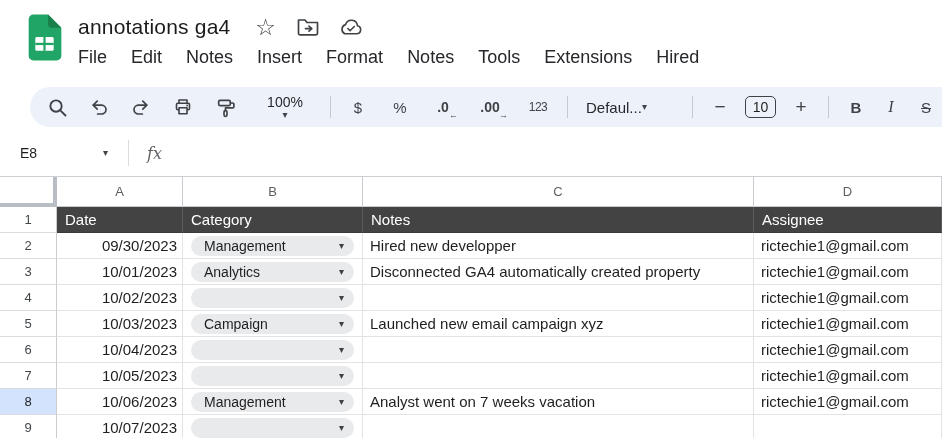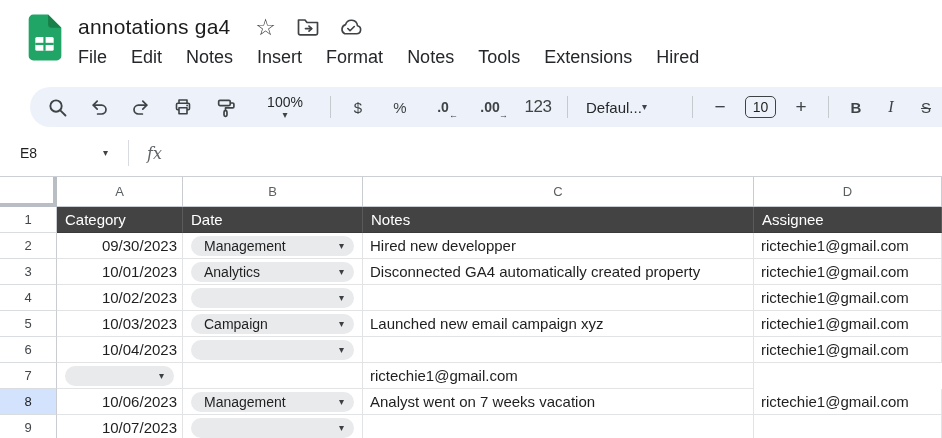--- a/index.html
+++ b/index.html
@@ -29,21 +29,21 @@
   .tbtn { background:none; border:none; display:flex; align-items:center; justify-content:center;
           width:26px; height:28px; color:#3f4346; font-family:inherit; font-size:15px; }
   .tbtn svg { display:block; }
   .tdiv { width:1px; height:22px; background:#c6cacf; margin:0 -2px; }
   .zoom-ctl { width:62px; display:flex; align-items:center; justify-content:space-between;
               font-size:14px; color:#26282b; padding:0 2px; background:none; border:none; font-family:inherit;flex-direction:column; }
   .caret { font-size:10px; color:#3f4346; line-height:1; }
   .dec { position:relative; width:28px; }
   .dec-main { font-size:14px; font-weight:bold; color:#3f4346; }
   .dec-arrow { position:absolute; bottom:1px; right:-1px; font-size:9px; color:#3f4346; }
-  .lbl-123 { font-size:17px; letter-spacing:-.5px; color:#3f4346; width:30px; }
+  .lbl-123 { font-size:12px; letter-spacing:-.5px; color:#3f4346; width:30px; }
   .font-ctl { width:96px; display:flex; align-items:center; justify-content:flex-start;
               font-size:15px; color:#26282b; background:none; border:none; font-family:inherit; padding:0 4px; }
   .minusplus { font-size:19px; color:#3f4346; }
   .size-box { width:31px; height:22px; border:1.5px solid #3f4346; border-radius:5px;
               display:flex; align-items:center; justify-content:center; font-size:14px;
               color:#1f1f1f; background:none; font-family:inherit; margin:0 -4px; }
   .fmt-group { display:flex; align-items:center; column-gap:9px; }
   .b-bold { font-weight:700; font-size:15px; }
   .b-italic { font-style:italic; font-size:16px; font-family:"Liberation Serif","DejaVu Serif",serif; }
   .b-strike { font-size:15px; text-decoration:line-through; }
@@ -212,22 +212,22 @@
     <div class="grow colrow">
       <div class="corner"></div>
     <div class="colhdr">A</div>
         <div class="colhdr">B</div>
         <div class="colhdr">C</div>
         <div class="colhdr">D</div>
       </div>
     <div>
         <div class="grow">
           <div class="rownum">1</div>
+          <div class="cell hcell">Date</div>
           <div class="cell hcell">Category</div>
-          <div class="cell hcell">Date</div>
           <div class="cell hcell">Notes</div>
           <div class="cell hcell">Assignee</div>
         </div>
         <div class="grow">
           <div class="rownum">2</div>
           <div class="cell date">09/30/2023</div>
           <div class="cell catcell">
             <div class="pill">
               <span class="pill-label">Management</span>
               <span class="pill-caret">▾</span>
@@ -279,20 +279,21 @@
             <div class="pill">
               <span class="pill-label"></span>
               <span class="pill-caret">▾</span>
             </div>
           </div>
           <div class="cell notes"></div>
           <div class="cell assignee">rictechie1@gmail.com</div>
         </div>
         <div class="grow">
           <div class="rownum">7</div>
+          <div class="cell date">10/05/2023</div>
           <div class="cell catcell">
             <div class="pill">
               <span class="pill-label"></span>
               <span class="pill-caret">▾</span>
             </div>
           </div>
           <div class="cell notes"></div>
           <div class="cell assignee">rictechie1@gmail.com</div>
         </div>
         <div class="grow">

